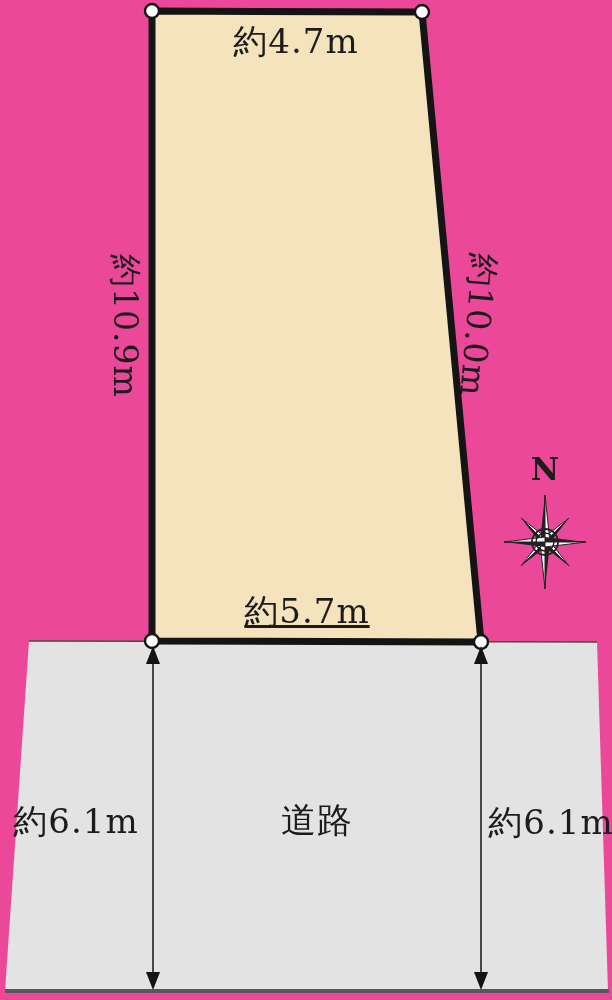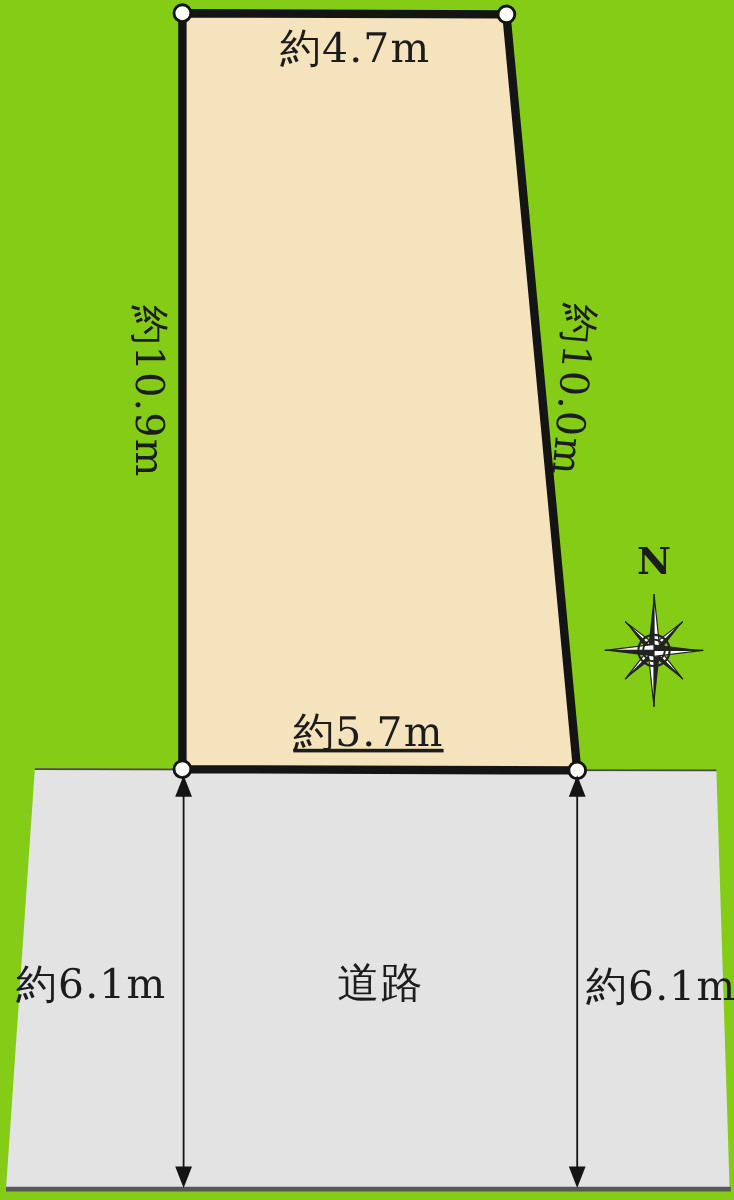--- a/index.html
+++ b/index.html
@@ -4,21 +4,21 @@
 <style>
   html, body {
     margin: 0;
     padding: 0;
     background: #ffffff;
   }
   .canvas {
     position: relative;
     width: 612px;
     height: 1000px;
-    background: #84cc16;
+    background: #ec4899;
     overflow: hidden;
     font-family: "DejaVu Serif", "Liberation Serif", serif;
   }
   .shapes {
     position: absolute;
     left: 0;
     top: 0;
   }
   .label {
     position: absolute;

